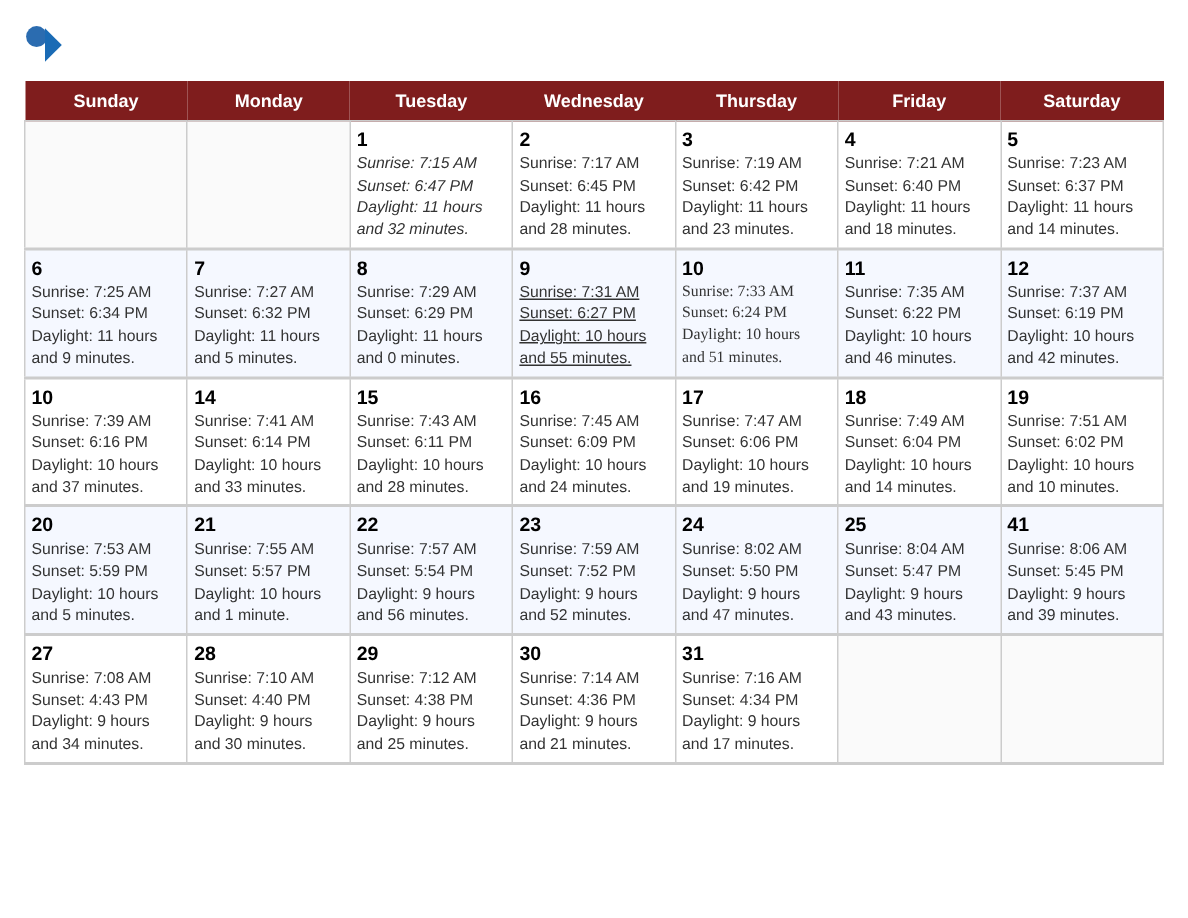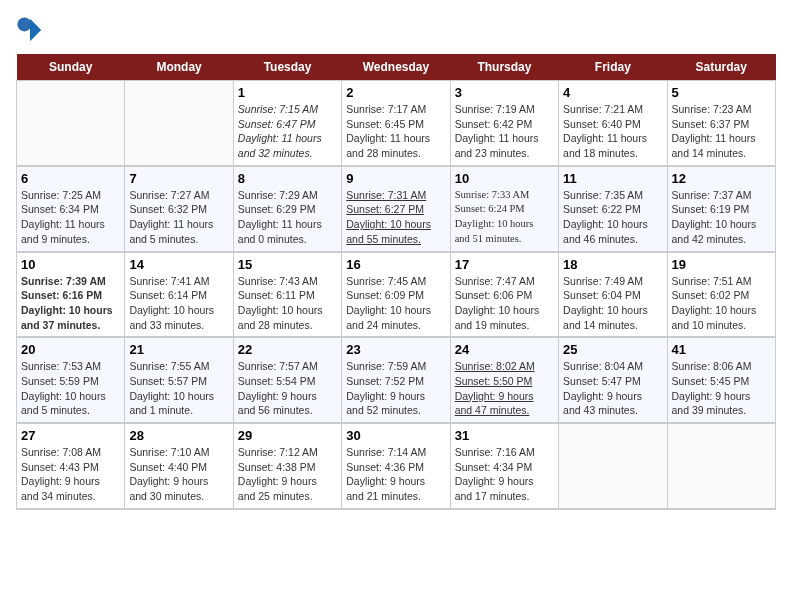--- a/index.html
+++ b/index.html
@@ -209,21 +209,21 @@
           <span class="day-number">12</span>
           <div class="day-info" style="white-space: pre-line;">Sunrise: 7:37 AM
 Sunset: 6:19 PM
 Daylight: 10 hours
 and 42 minutes.</div>
         </td>
       </tr>
       <tr>
         <td>
           <span class="day-number">10</span>
-          <div class="day-info" style="white-space: pre-line; font-weight: bold;">Sunrise: 7:39 AM
+          <div class="day-info" style="white-space: pre-line;">Sunrise: 7:39 AM
 Sunset: 6:16 PM
 Daylight: 10 hours
 and 37 minutes.</div>
         </td>
         <td>
           <span class="day-number">14</span>
           <div class="day-info" style="white-space: pre-line;">Sunrise: 7:41 AM
 Sunset: 6:14 PM
 Daylight: 10 hours
 and 33 minutes.</div>
@@ -288,21 +288,21 @@
         </td>
         <td>
           <span class="day-number">23</span>
           <div class="day-info" style="white-space: pre-line;">Sunrise: 7:59 AM
 Sunset: 7:52 PM
 Daylight: 9 hours
 and 52 minutes.</div>
         </td>
         <td>
           <span class="day-number">24</span>
-          <div class="day-info" style="white-space: pre-line; text-decoration: underline;">Sunrise: 8:02 AM
+          <div class="day-info" style="white-space: pre-line;">Sunrise: 8:02 AM
 Sunset: 5:50 PM
 Daylight: 9 hours
 and 47 minutes.</div>
         </td>
         <td>
           <span class="day-number">25</span>
           <div class="day-info" style="white-space: pre-line;">Sunrise: 8:04 AM
 Sunset: 5:47 PM
 Daylight: 9 hours
 and 43 minutes.</div>

